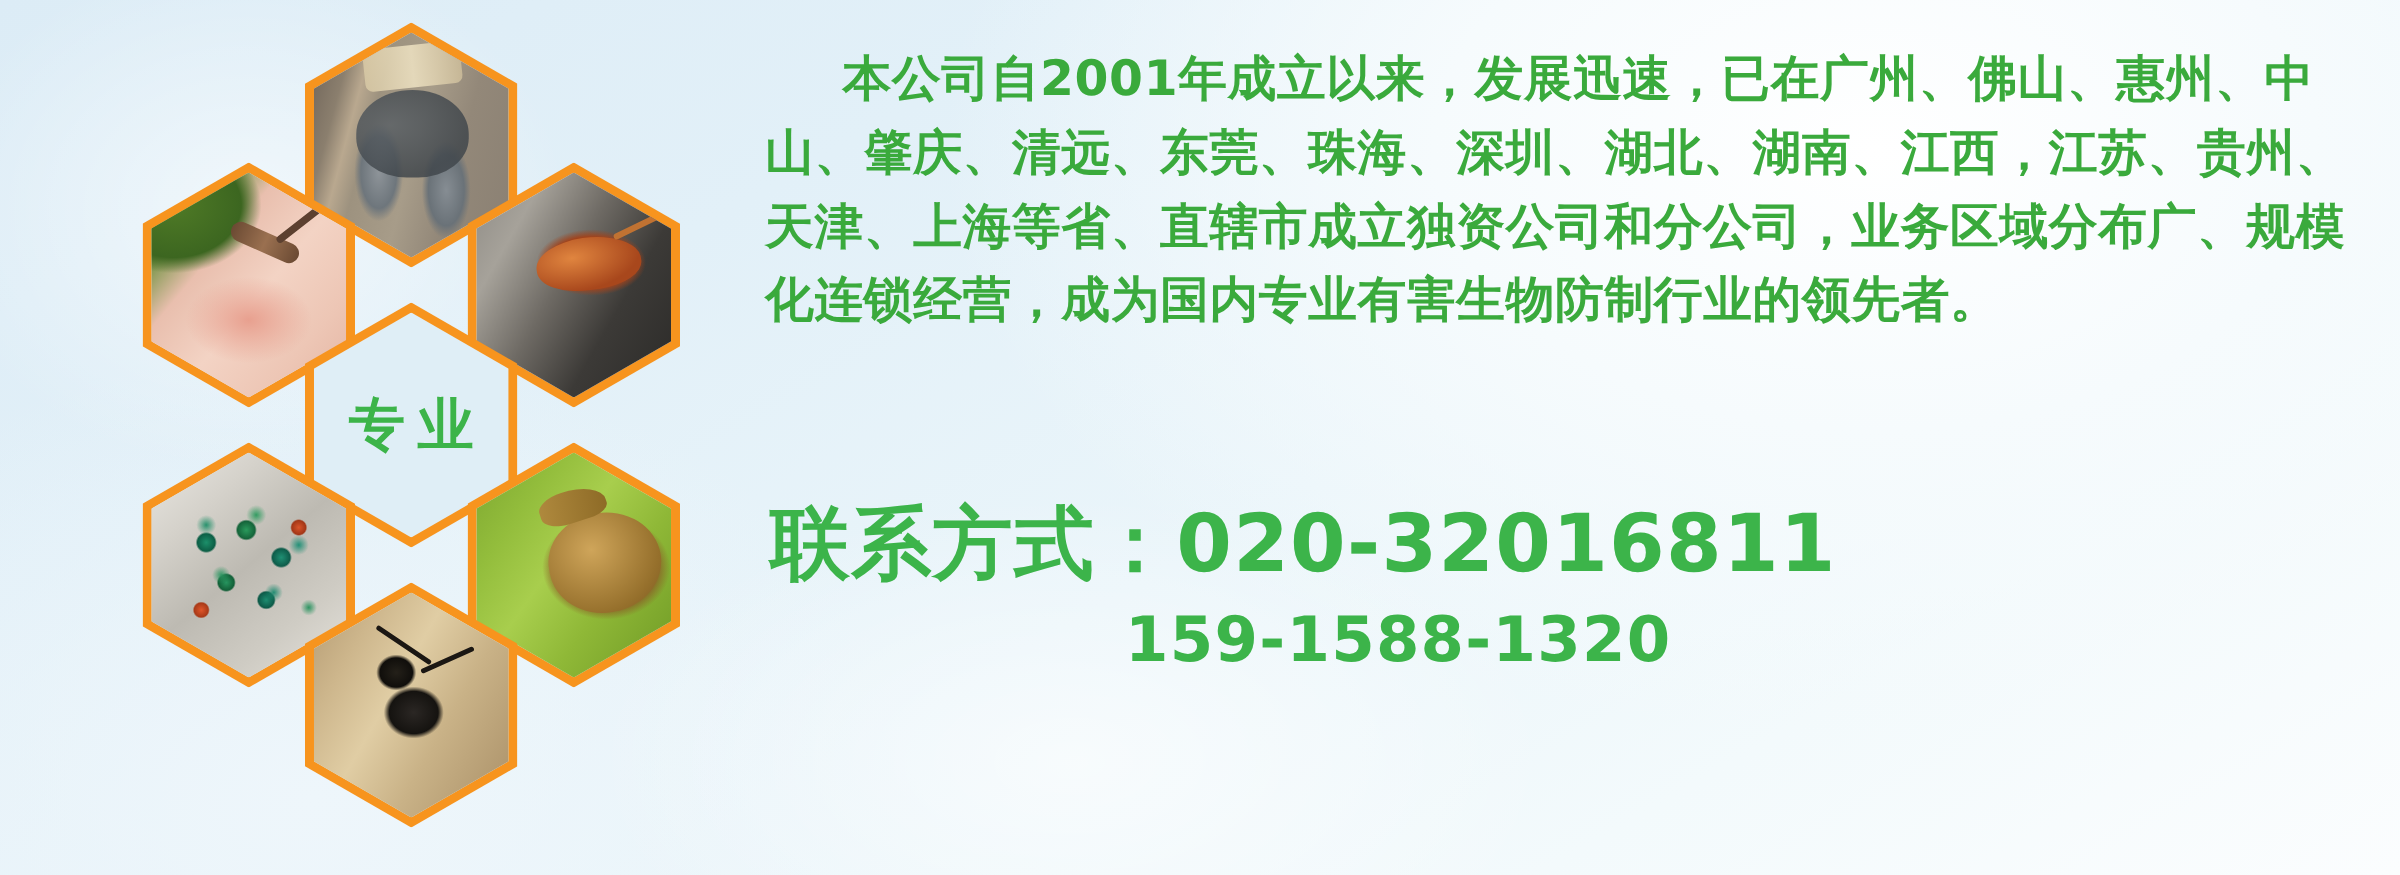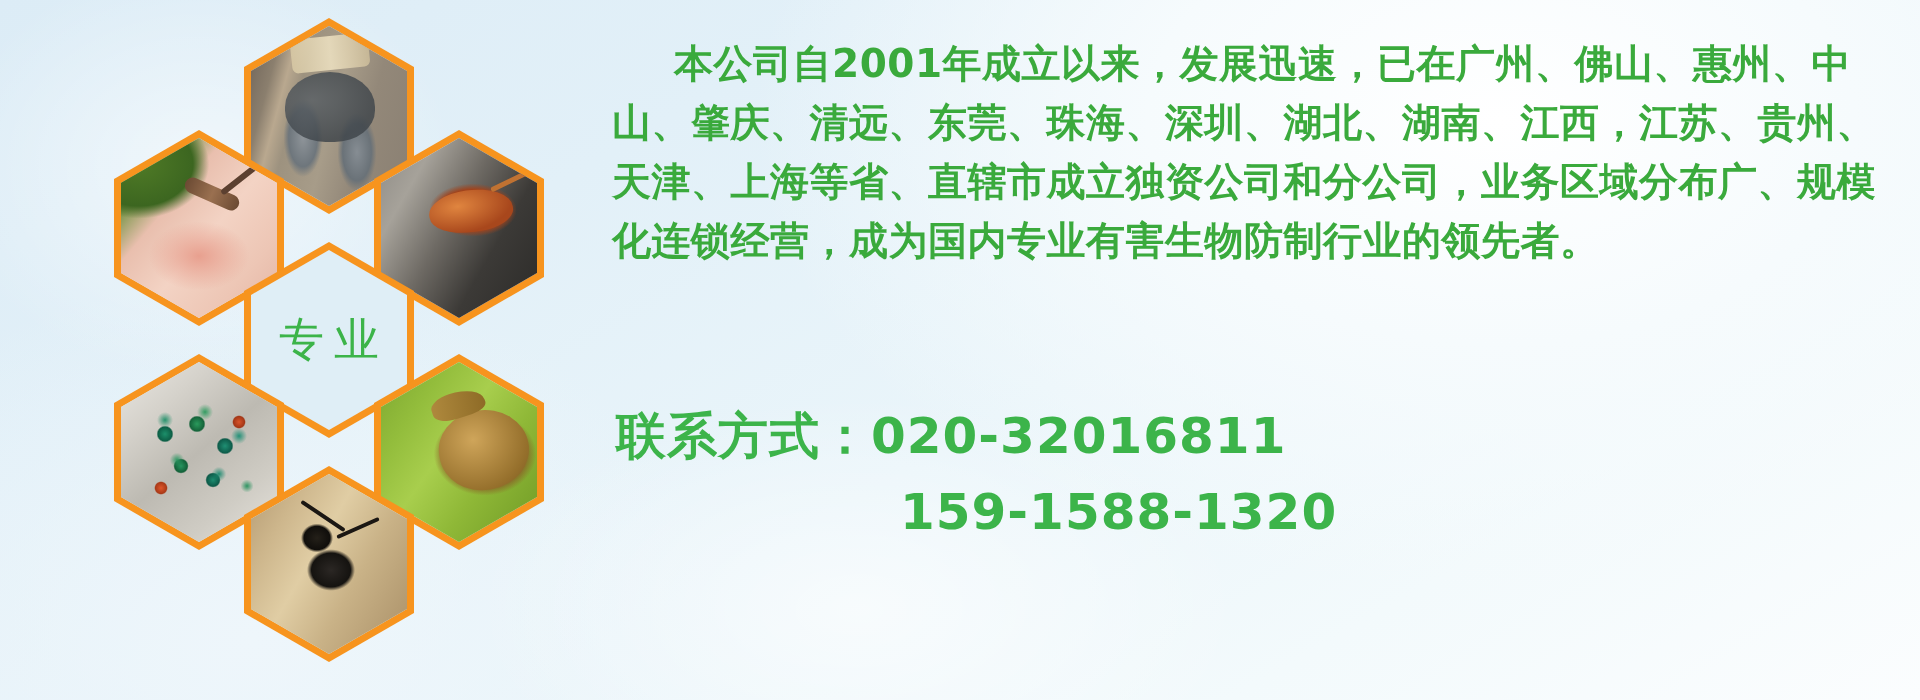--- a/index.html
+++ b/index.html
@@ -40,21 +40,21 @@
   
   .h-rats   {left:148px; top:2px;}
   .h-mosq   {left:18px;  top:114px;}
   .h-roach  {left:278px; top:114px;}
   .h-center {left:148px; top:226px;}
   .h-flies  {left:18px;  top:338px;}
   .h-bug    {left:278px; top:338px;}
   .h-ant    {left:148px; top:450px;}
 
   .comb-label{
-    color:#3cb449;font-weight:400;line-height:1.18;text-align:center;
+    color:#3cb449;font-weight:700;line-height:1.18;text-align:center;
     font-size:45px;letter-spacing:10px;text-indent:10px;
     font-family:"DejaVu Sans","Liberation Sans",sans-serif;
   }
   .comb-label span{display:block;}
 
   
   .art.rats{
     background:
       radial-gradient(ellipse 26px 52px at 52px 112px,#8e9499 0%,#6e767c 55%,rgba(110,118,124,0) 75%),
       radial-gradient(ellipse 26px 52px at 106px 126px,#868d93 0%,#6a7278 55%,rgba(106,114,120,0) 75%),
@@ -150,21 +150,21 @@
     font-size:39px;font-weight:700;line-height:59px;letter-spacing:.5px;
   }
   .copy .para{margin:0;text-indent:62px;}
 
   .contact{
     position:absolute;left:616px;top:398px;width:1300px;
     color:#3cb44a;
     font-family:"DejaVu Sans","Liberation Sans",sans-serif;
     font-weight:700;
   }
-  .contact .line1{font-size:50px;line-height:76px;letter-spacing:1px;}
+  .contact .line1{font-size:64px;line-height:76px;letter-spacing:1px;}
   .contact .line2{font-size:50px;line-height:76px;letter-spacing:1px;padding-left:284px;}
 </style>
 </head>
 <body>
 
 <div class="banner">
 
   <div class="glow-a"></div>
   <div class="glow-b"></div>
 

